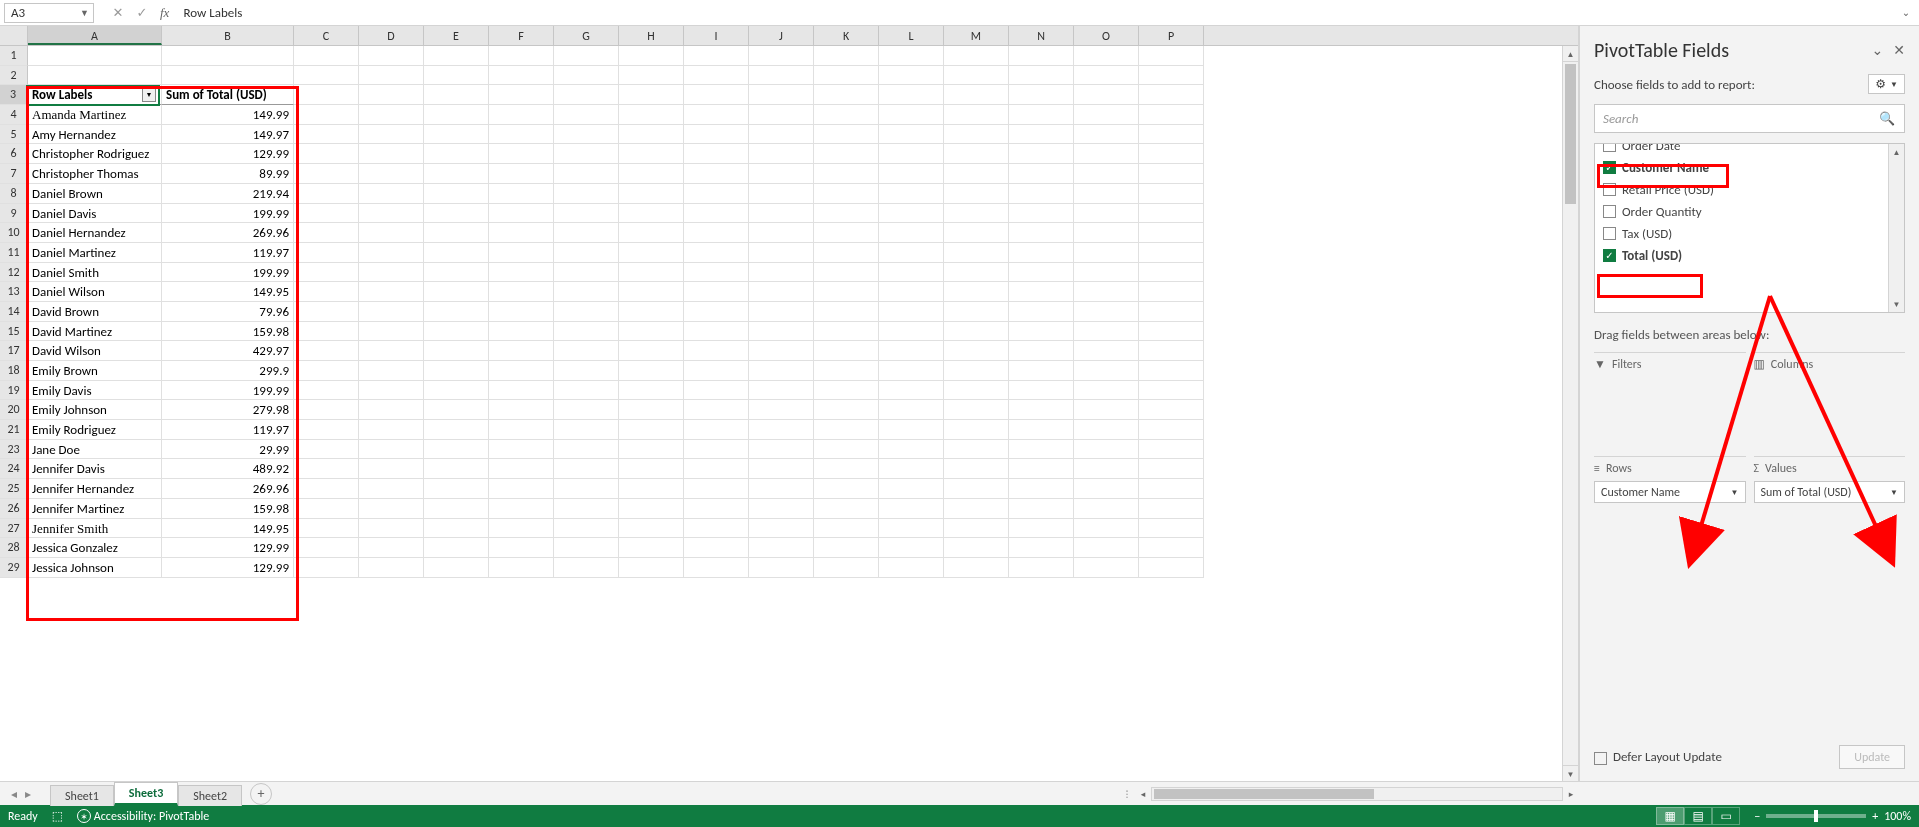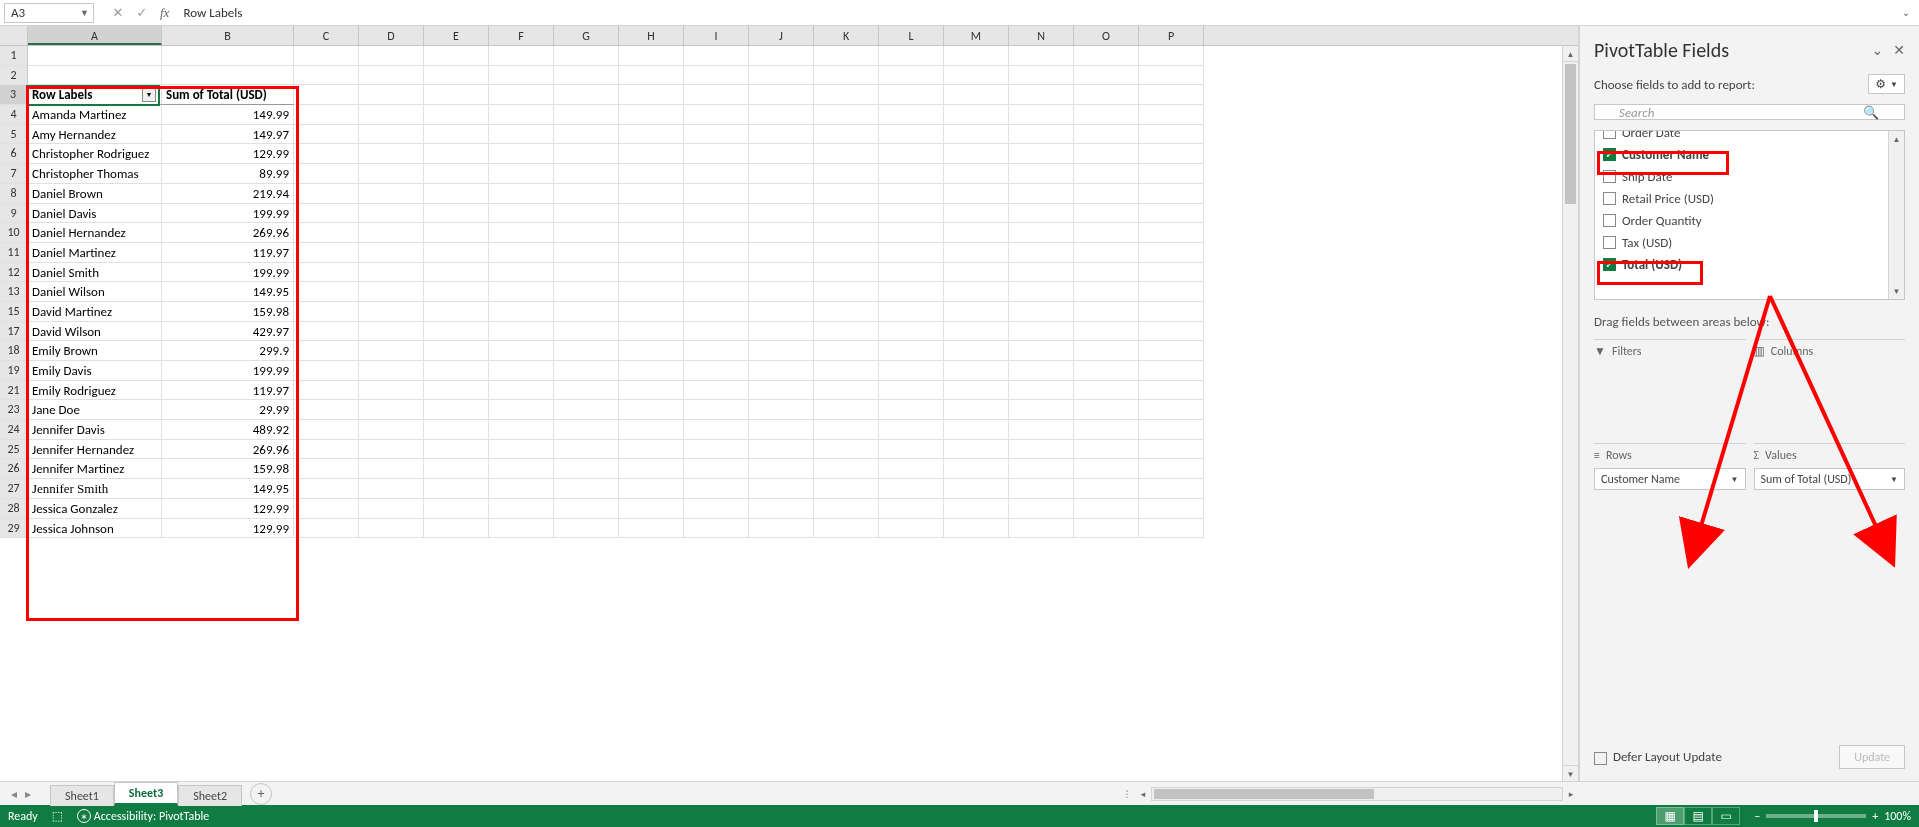--- a/index.html
+++ b/index.html
@@ -40,21 +40,21 @@
 .vscroll .arr.down{ position:absolute; bottom:0; width:100%; border-top:1px solid #d4d4d4; border-bottom:none;}
 .vscroll .thumb { position:absolute; top:18px; left:2px; right:2px; height:140px; background:#c2c2c2; }
 
 
 .pivot-pane { width:340px; background:#f3f3f3; border-left:1px solid #d4d4d4; padding:12px 14px; display:flex; flex-direction:column; font-size:13px; color:#444; position:relative;}
 .pivot-title-row { display:flex; align-items:center; justify-content:space-between; }
 .pivot-title { font-size:20px; font-weight:400; color:#333; }
 .pivot-title-icons { display:flex; gap:10px; font-size:14px; color:#666;}
 .pivot-sub-row { display:flex; justify-content:space-between; align-items:center; margin-top:12px; }
 .gearbtn { border:1px solid #c6c6c6; padding:2px 6px; background:#fff; font-size:12px; display:flex; align-items:center; gap:4px;}
-.pivot-search { margin-top:10px; border:1px solid #c6c6c6; background:#fff; height:16px; display:flex; align-items:center; padding:0 24px; color:#999; font-style:italic;}
+.pivot-search { margin-top:10px; border:1px solid #c6c6c6; background:#fff; height:29px; display:flex; align-items:center; padding:0 8px; color:#999; font-style:italic;}
 .pivot-search .mag { margin-left:auto; font-style:normal;}
 .field-list { margin-top:10px; border:1px solid #c6c6c6; background:#fff; height:170px; overflow:hidden; position:relative; font-size:13px;}
 .field-list .fl-scroll { position:absolute; right:0; top:0; bottom:0; width:16px; background:#f0f0f0; border-left:1px solid #d4d4d4;}
 .field-list .fl-scroll .arr{height:16px;text-align:center;font-size:8px;color:#666;line-height:16px;}
 .field-list .fl-scroll .arr.bot{position:absolute;bottom:0;width:100%;}
 .field-item { display:flex; align-items:center; gap:6px; padding:2px 8px; height:22px;}
 .field-item .chk { width:13px; height:13px; border:1px solid #888; display:flex; align-items:center; justify-content:center; font-size:10px;}
 .field-item .chk.on { background:#107c41; border-color:#107c41; color:#fff;}
 .field-item.bold .lab { font-weight:bold; }
 .more-tables { padding:4px 8px; color:#0563c1; }
@@ -194,21 +194,21 @@
           <div class="cell" style="width: 65px;"></div>
           <div class="cell" style="width: 65px;"></div>
           <div class="cell" style="width: 65px;"></div>
           <div class="cell" style="width: 65px;"></div>
           <div class="cell" style="width: 65px;"></div>
           <div class="cell" style="width: 65px;"></div>
           <div class="cell" style="width: 65px;"></div>
         </div>
         <div class="g-row">
           <div class="row-h">4</div>
-          <div class="cell" style="width: 134px;">Amanda Martinez</div>
+          <div class="cell" style="width: 134px; font-family: Liberation Serif, serif;">Amanda Martinez</div>
           <div class="cell right" style="width: 132px;">149.99</div>
           <div class="cell" style="width: 65px;"></div>
           <div class="cell" style="width: 65px;"></div>
           <div class="cell" style="width: 65px;"></div>
           <div class="cell" style="width: 65px;"></div>
           <div class="cell" style="width: 65px;"></div>
           <div class="cell" style="width: 65px;"></div>
           <div class="cell" style="width: 65px;"></div>
           <div class="cell" style="width: 65px;"></div>
           <div class="cell" style="width: 65px;"></div>
@@ -383,20 +383,39 @@
           <div class="cell" style="width: 65px;"></div>
           <div class="cell" style="width: 65px;"></div>
           <div class="cell" style="width: 65px;"></div>
           <div class="cell" style="width: 65px;"></div>
           <div class="cell" style="width: 65px;"></div>
           <div class="cell" style="width: 65px;"></div>
           <div class="cell" style="width: 65px;"></div>
           <div class="cell" style="width: 65px;"></div>
         </div>
         <div class="g-row">
+          <div class="row-h">14</div>
+          <div class="cell" style="width: 134px;">David Brown</div>
+          <div class="cell right" style="width: 132px;">79.96</div>
+          <div class="cell" style="width: 65px;"></div>
+          <div class="cell" style="width: 65px;"></div>
+          <div class="cell" style="width: 65px;"></div>
+          <div class="cell" style="width: 65px;"></div>
+          <div class="cell" style="width: 65px;"></div>
+          <div class="cell" style="width: 65px;"></div>
+          <div class="cell" style="width: 65px;"></div>
+          <div class="cell" style="width: 65px;"></div>
+          <div class="cell" style="width: 65px;"></div>
+          <div class="cell" style="width: 65px;"></div>
+          <div class="cell" style="width: 65px;"></div>
+          <div class="cell" style="width: 65px;"></div>
+          <div class="cell" style="width: 65px;"></div>
+          <div class="cell" style="width: 65px;"></div>
+        </div>
+        <div class="g-row">
           <div class="row-h">15</div>
           <div class="cell" style="width: 134px;">David Martinez</div>
           <div class="cell right" style="width: 132px;">159.98</div>
           <div class="cell" style="width: 65px;"></div>
           <div class="cell" style="width: 65px;"></div>
           <div class="cell" style="width: 65px;"></div>
           <div class="cell" style="width: 65px;"></div>
           <div class="cell" style="width: 65px;"></div>
           <div class="cell" style="width: 65px;"></div>
           <div class="cell" style="width: 65px;"></div>
@@ -443,20 +462,39 @@
           <div class="cell" style="width: 65px;"></div>
           <div class="cell" style="width: 65px;"></div>
           <div class="cell" style="width: 65px;"></div>
           <div class="cell" style="width: 65px;"></div>
           <div class="cell" style="width: 65px;"></div>
         </div>
         <div class="g-row">
           <div class="row-h">19</div>
           <div class="cell" style="width: 134px;">Emily Davis</div>
           <div class="cell right" style="width: 132px;">199.99</div>
+          <div class="cell" style="width: 65px;"></div>
+          <div class="cell" style="width: 65px;"></div>
+          <div class="cell" style="width: 65px;"></div>
+          <div class="cell" style="width: 65px;"></div>
+          <div class="cell" style="width: 65px;"></div>
+          <div class="cell" style="width: 65px;"></div>
+          <div class="cell" style="width: 65px;"></div>
+          <div class="cell" style="width: 65px;"></div>
+          <div class="cell" style="width: 65px;"></div>
+          <div class="cell" style="width: 65px;"></div>
+          <div class="cell" style="width: 65px;"></div>
+          <div class="cell" style="width: 65px;"></div>
+          <div class="cell" style="width: 65px;"></div>
+          <div class="cell" style="width: 65px;"></div>
+        </div>
+        <div class="g-row">
+          <div class="row-h">20</div>
+          <div class="cell" style="width: 134px;">Emily Johnson</div>
+          <div class="cell right" style="width: 132px;">279.98</div>
           <div class="cell" style="width: 65px;"></div>
           <div class="cell" style="width: 65px;"></div>
           <div class="cell" style="width: 65px;"></div>
           <div class="cell" style="width: 65px;"></div>
           <div class="cell" style="width: 65px;"></div>
           <div class="cell" style="width: 65px;"></div>
           <div class="cell" style="width: 65px;"></div>
           <div class="cell" style="width: 65px;"></div>
           <div class="cell" style="width: 65px;"></div>
           <div class="cell" style="width: 65px;"></div>
@@ -648,24 +686,20 @@
     </div>
     <div class="field-list">
       <div id="fieldlist">
           <div class="field-item" style="margin-top: -10px;">
             <span class="chk"></span>
             <span class="lab">Order Date</span>
           </div>
           <div class="field-item bold">
             <span class="chk on">✓</span>
             <span class="lab">Customer Name</span>
-          </div>
-          <div class="field-item">
-            <span class="chk"></span>
-            <span class="lab">Ship Date</span>
           </div>
           <div class="field-item">
             <span class="chk"></span>
             <span class="lab">Retail Price (USD)</span>
           </div>
           <div class="field-item">
             <span class="chk"></span>
             <span class="lab">Order Quantity</span>
           </div>
           <div class="field-item">

